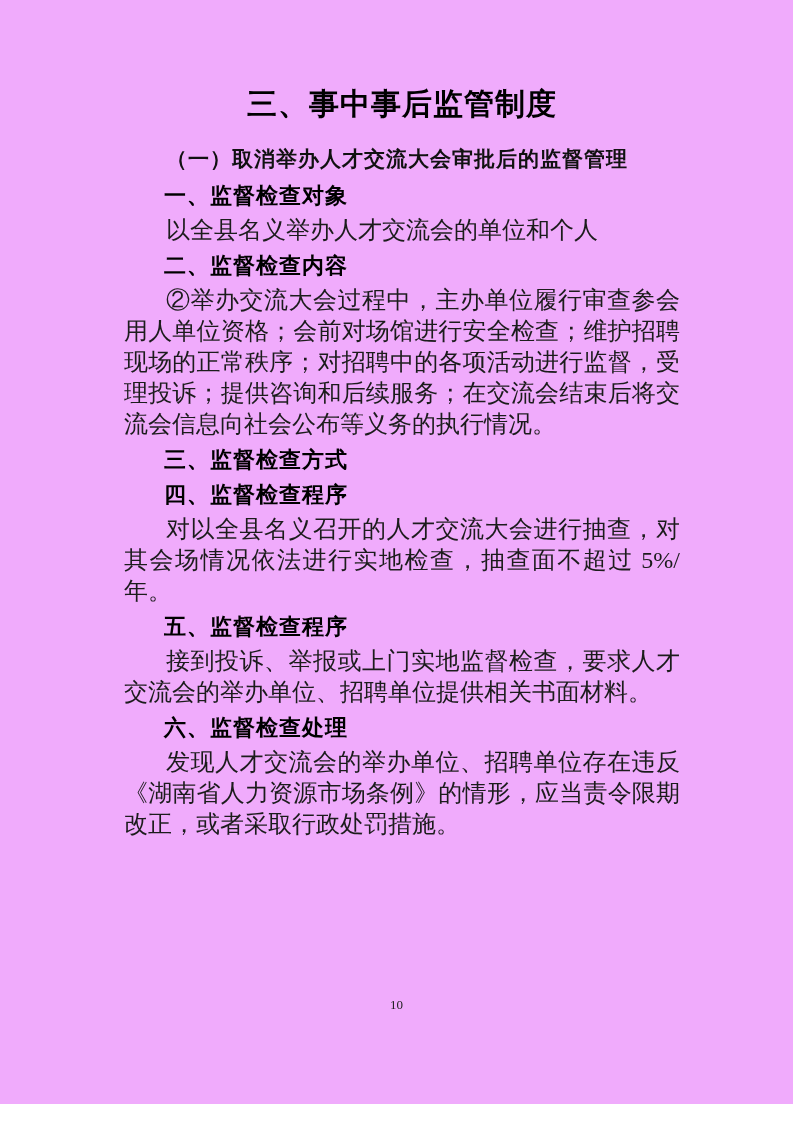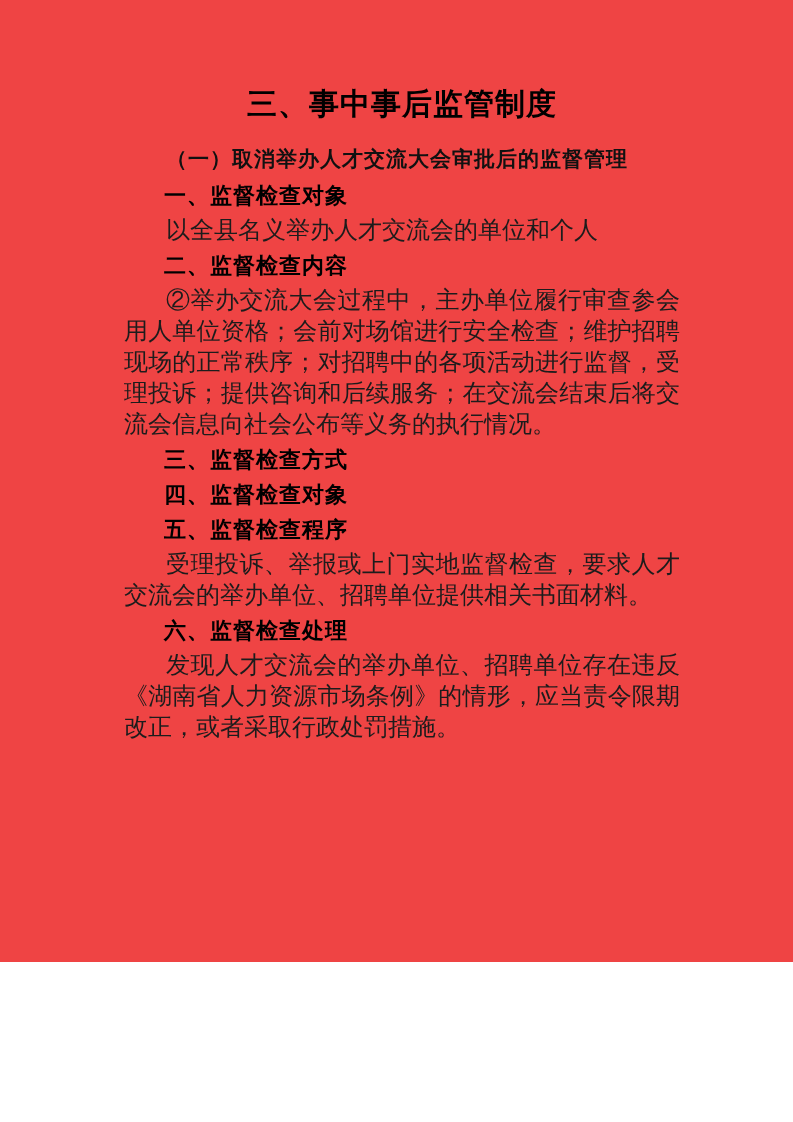--- a/index.html
+++ b/index.html
@@ -3,22 +3,22 @@
 <meta charset="utf-8">
 <style>
   html, body {
     margin: 0;
     padding: 0;
     background: #ffffff;
   }
   .page {
     position: relative;
     width: 793px;
-    height: 962px;
-    background: #ef4444;
+    height: 1104px;
+    background: #f0abfc;
     overflow: hidden;
     color: #1a1a1a;
   }
   .content {
     position: absolute;
     left: 124px;
     top: 0;
     width: 556px;
   }
   .doc-title {
@@ -91,26 +91,27 @@
     <section>
       <h2 class="section-heading">二、监督检查内容</h2>
       <p class="paragraph">②举办交流大会过程中，主办单位履行审查参会用人单位资格；会前对场馆进行安全检查；维护招聘现场的正常秩序；对招聘中的各项活动进行监督，受理投诉；提供咨询和后续服务；在交流会结束后将交流会信息向社会公布等义务的执行情况。</p>
     </section>
 
     <section>
       <h2 class="section-heading">三、监督检查方式</h2>
     </section>
 
     <section>
-      <h2 class="section-heading">四、监督检查对象</h2>
+      <h2 class="section-heading">四、监督检查程序</h2>
+      <p class="paragraph">对以全县名义召开的人才交流大会进行抽查，对其会场情况依法进行实地检查，抽查面不超过 5%/年。</p>
     </section>
 
     <section>
       <h2 class="section-heading">五、监督检查程序</h2>
-      <p class="paragraph">受理投诉、举报或上门实地监督检查，要求人才交流会的举办单位、招聘单位提供相关书面材料。</p>
+      <p class="paragraph">接到投诉、举报或上门实地监督检查，要求人才交流会的举办单位、招聘单位提供相关书面材料。</p>
     </section>
 
     <section>
       <h2 class="section-heading">六、监督检查处理</h2>
       <p class="paragraph">发现人才交流会的举办单位、招聘单位存在违反《湖南省人力资源市场条例》的情形，应当责令限期改正，或者采取行政处罚措施。</p>
     </section>
 
   </div>
 
   <div class="page-number">10</div>

